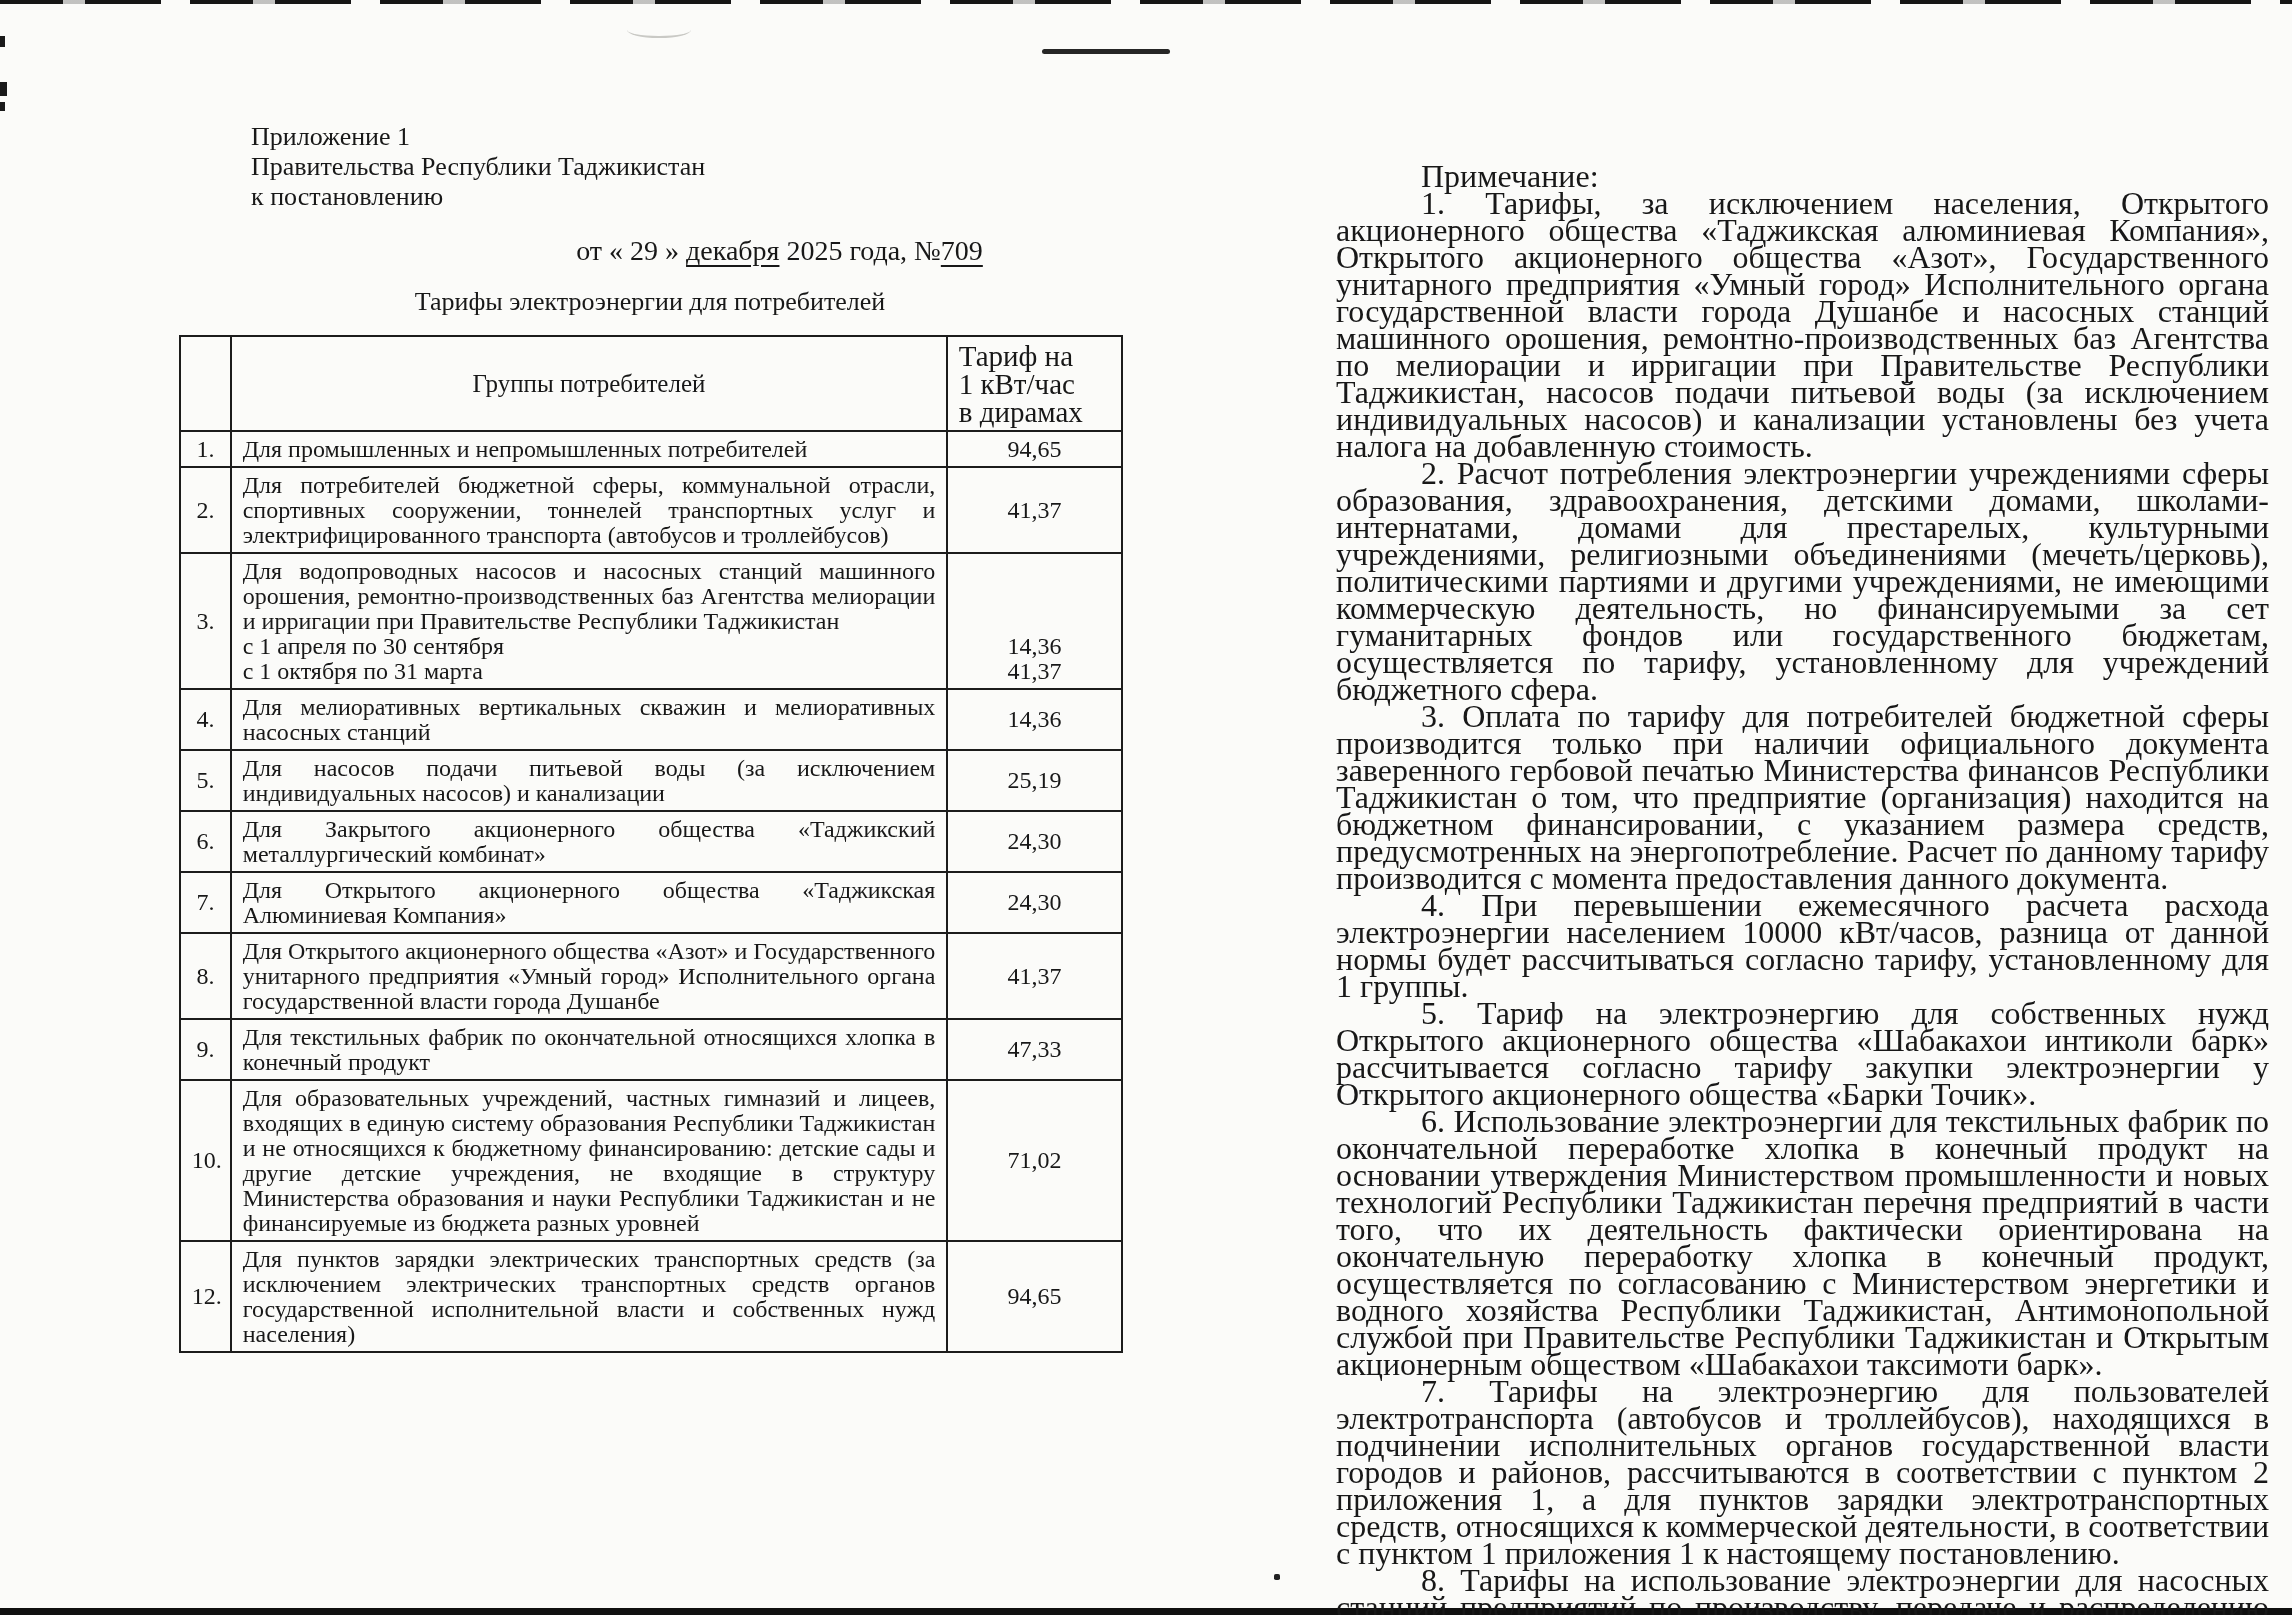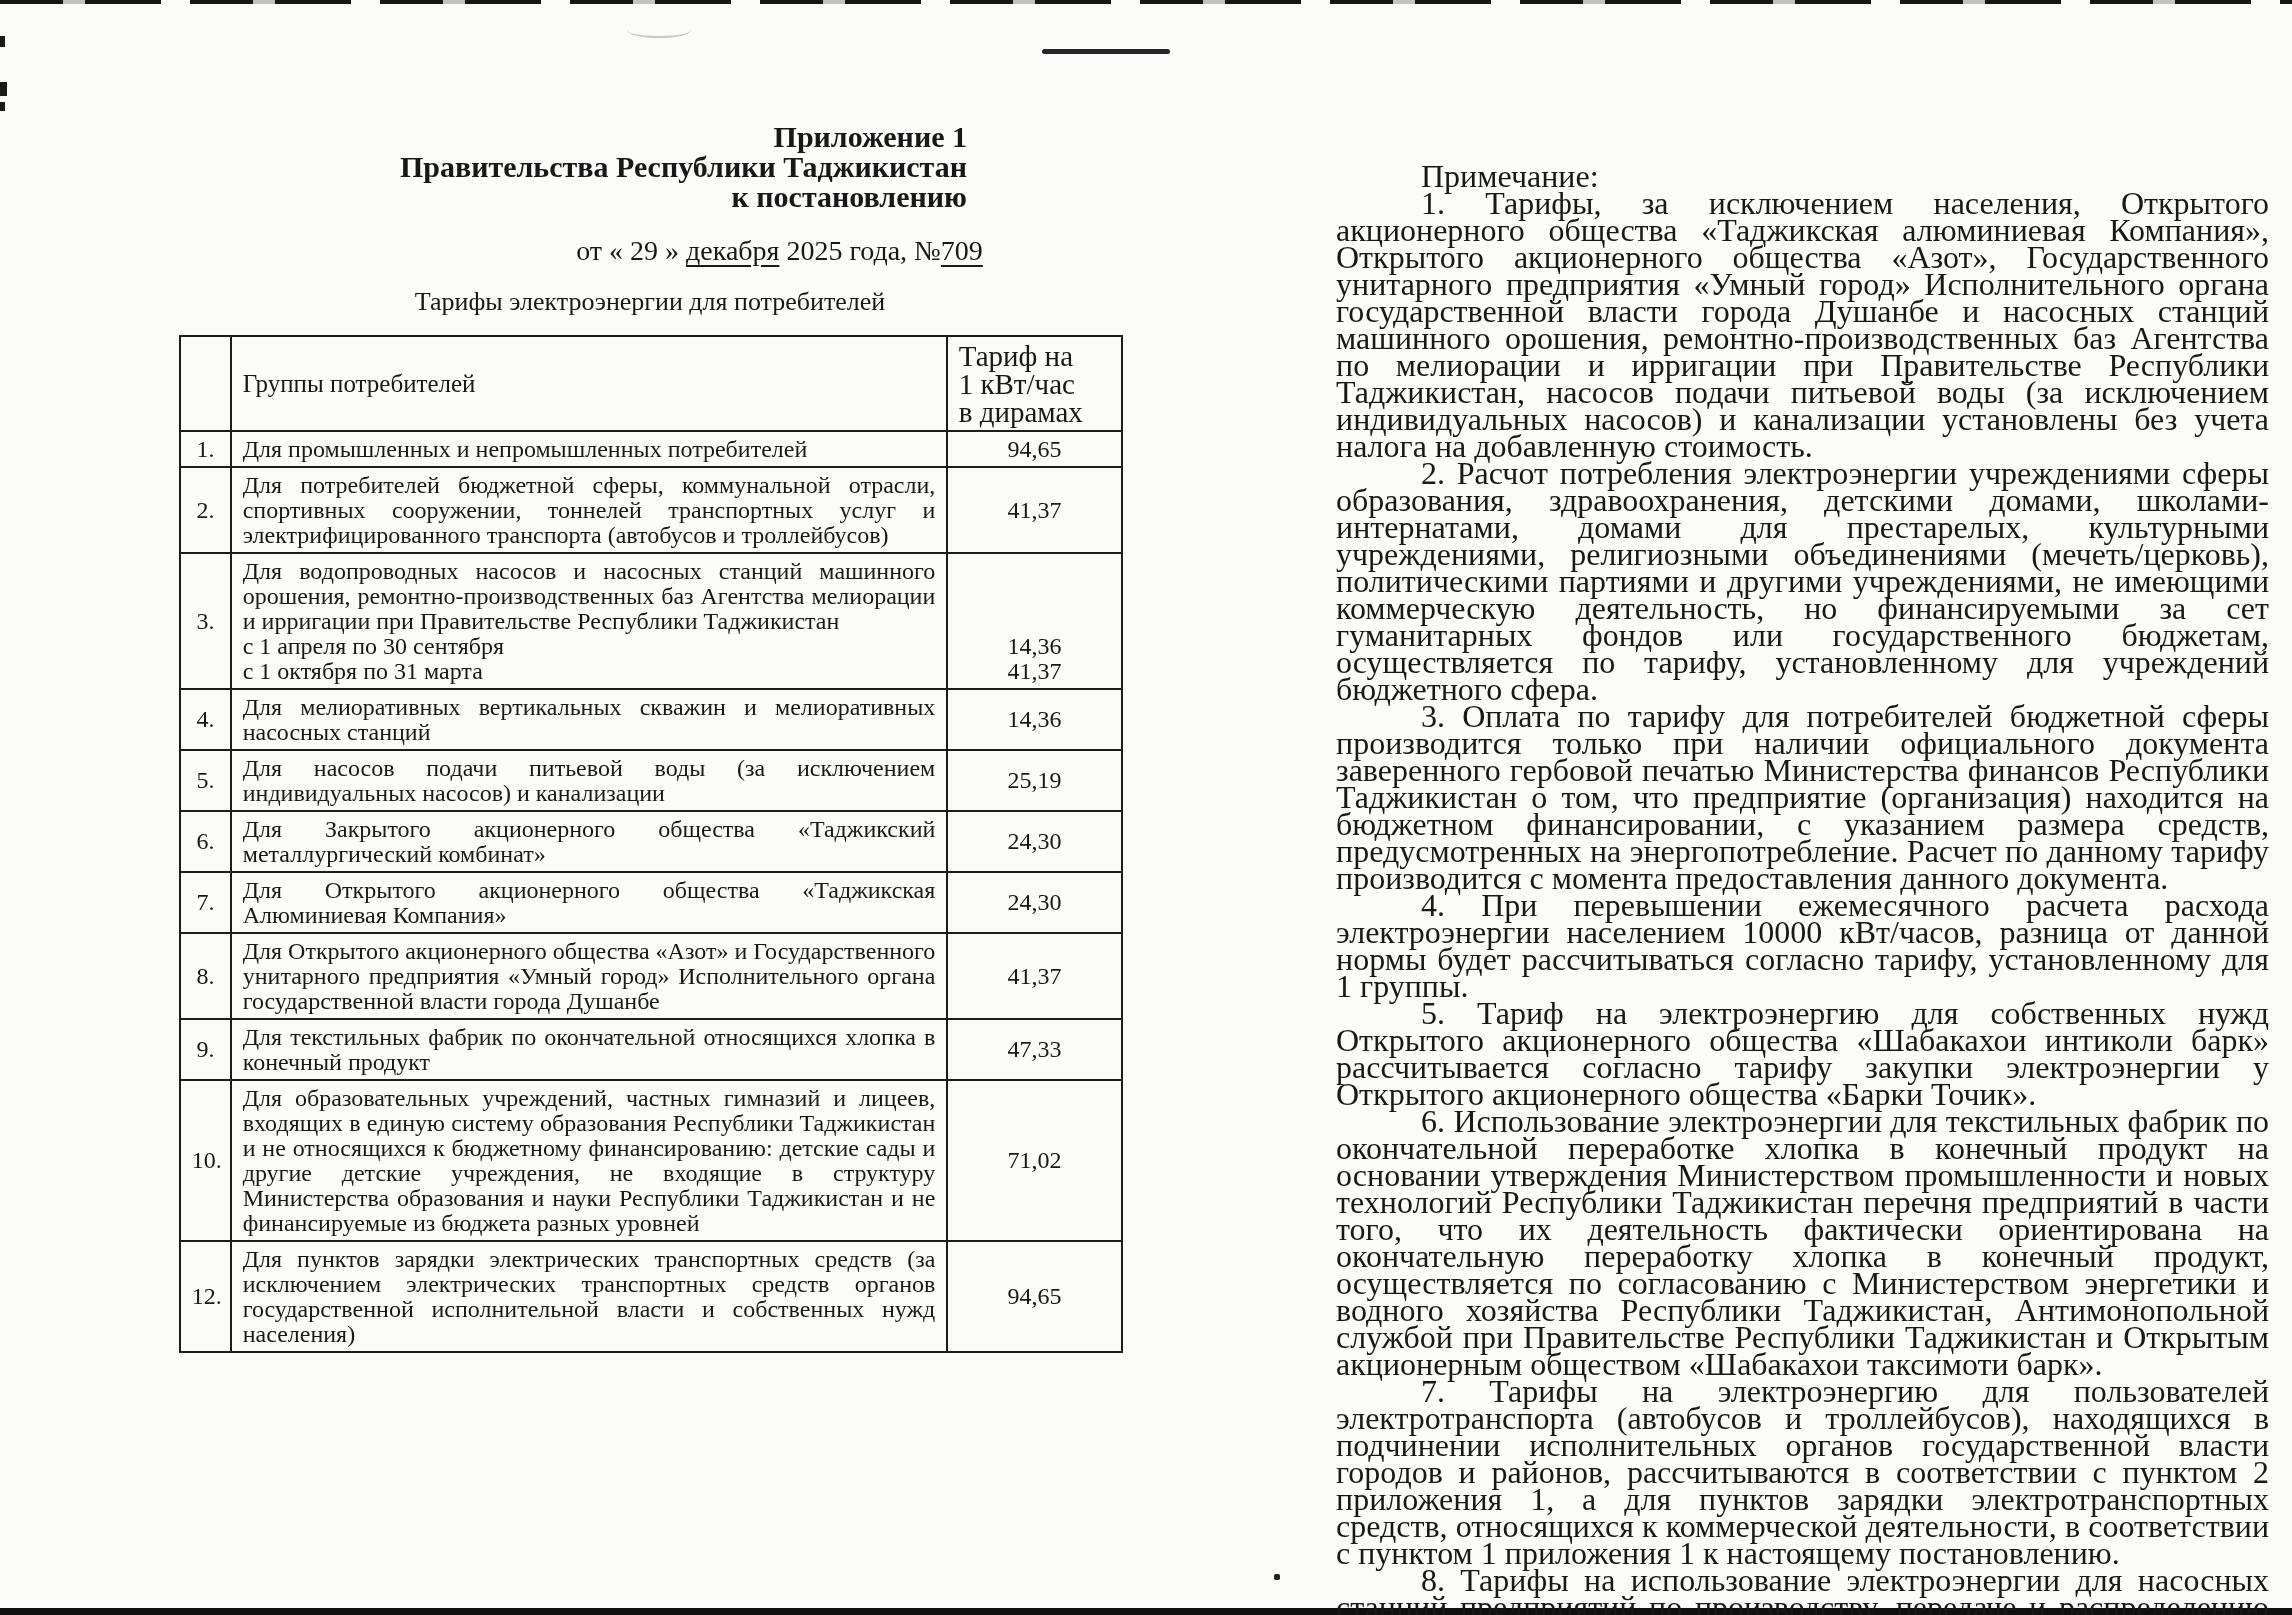--- a/index.html
+++ b/index.html
@@ -21,37 +21,37 @@
   }
   .scan-dash { position: absolute; top: 49px; left: 1042px; width: 128px; height: 5.4px; background: #262626; border-radius: 2.7px; }
   .scan-squiggle { position: absolute; top: 21.5px; left: 627px; width: 64px; height: 14.3px; border-bottom: 2.7px solid #c9c9c5; border-radius: 50%; }
   .scan-bottom { position: absolute; bottom: 0; left: 0; width: 2293px; height: 8px; background: #101010; }
   .speck-1 { position: absolute; top: 36px;  left: 0; width: 5.4px; height: 10.7px; background: #1a1a1a; }
   .speck-2 { position: absolute; top: 82px;  left: 0; width: 7.2px; height: 14.3px; background: #1a1a1a; }
   .speck-3 { position: absolute; top: 102px; left: 0; width: 4.5px; height: 9px; background: #1a1a1a; }
   .scan-dot { position: absolute; top: 1574px; left: 1274px; width: 6.3px; height: 6.3px; background: #222; border-radius: 1.8px; }
 
   
-  .doc-header { position: absolute; top: 122px; left: 251px; width: 716px; text-align: right; font-size: 30px; line-height: 30px; font-weight: bold; }
+  .doc-header { position: absolute; top: 122px; left: 251px; width: 716px; font-size: 26px; line-height: 30px; }
   .doc-date { position: absolute; top: 235px; left: 466px; width: 627px; text-align: center; font-size: 28px; white-space: pre; }
   .u { text-decoration: underline; text-underline-offset: 4.5px; text-decoration-thickness: 1.8px; }
   .doc-title { position: absolute; top: 287px; left: 179px; width: 942px; text-align: center; font-size: 26px; }
 
   
   table.tariff { position: absolute; top: 335px; left: 179px; width: 942px; border-collapse: collapse; table-layout: fixed; font-size: 24px; line-height: 25px; }
   table.tariff th, table.tariff td { border: 2.7px solid #1c1c1c; padding: 4.5px 10.7px; vertical-align: middle; font-weight: normal; }
   col.c-num { width: 51px; }
   col.c-desc { width: 716px; }
   col.c-tariff { width: 175px; }
   td.num { text-align: center; padding: 4.5px 3.6px; }
   td.desc { text-align: justify; }
   td.desc .sub { text-align: left; }
   td.tval { text-align: center; }
   tr.r3 td.tval { vertical-align: bottom; }
-  th.group { text-align: left; font-size: 25px; }
+  th.group { text-align: center; font-size: 25px; }
   th.tariffh { text-align: left; padding-left: 12.5px; font-size: 29px; line-height: 28px; }
 
   
   .notes { position: absolute; top: 163px; left: 1336px; width: 933px; font-size: 32px; line-height: 27px; text-align: justify; }
   .notes p { margin: 0; text-indent: 85px; }
 </style>
 </head>
 <body>
 
 <div class="page">

